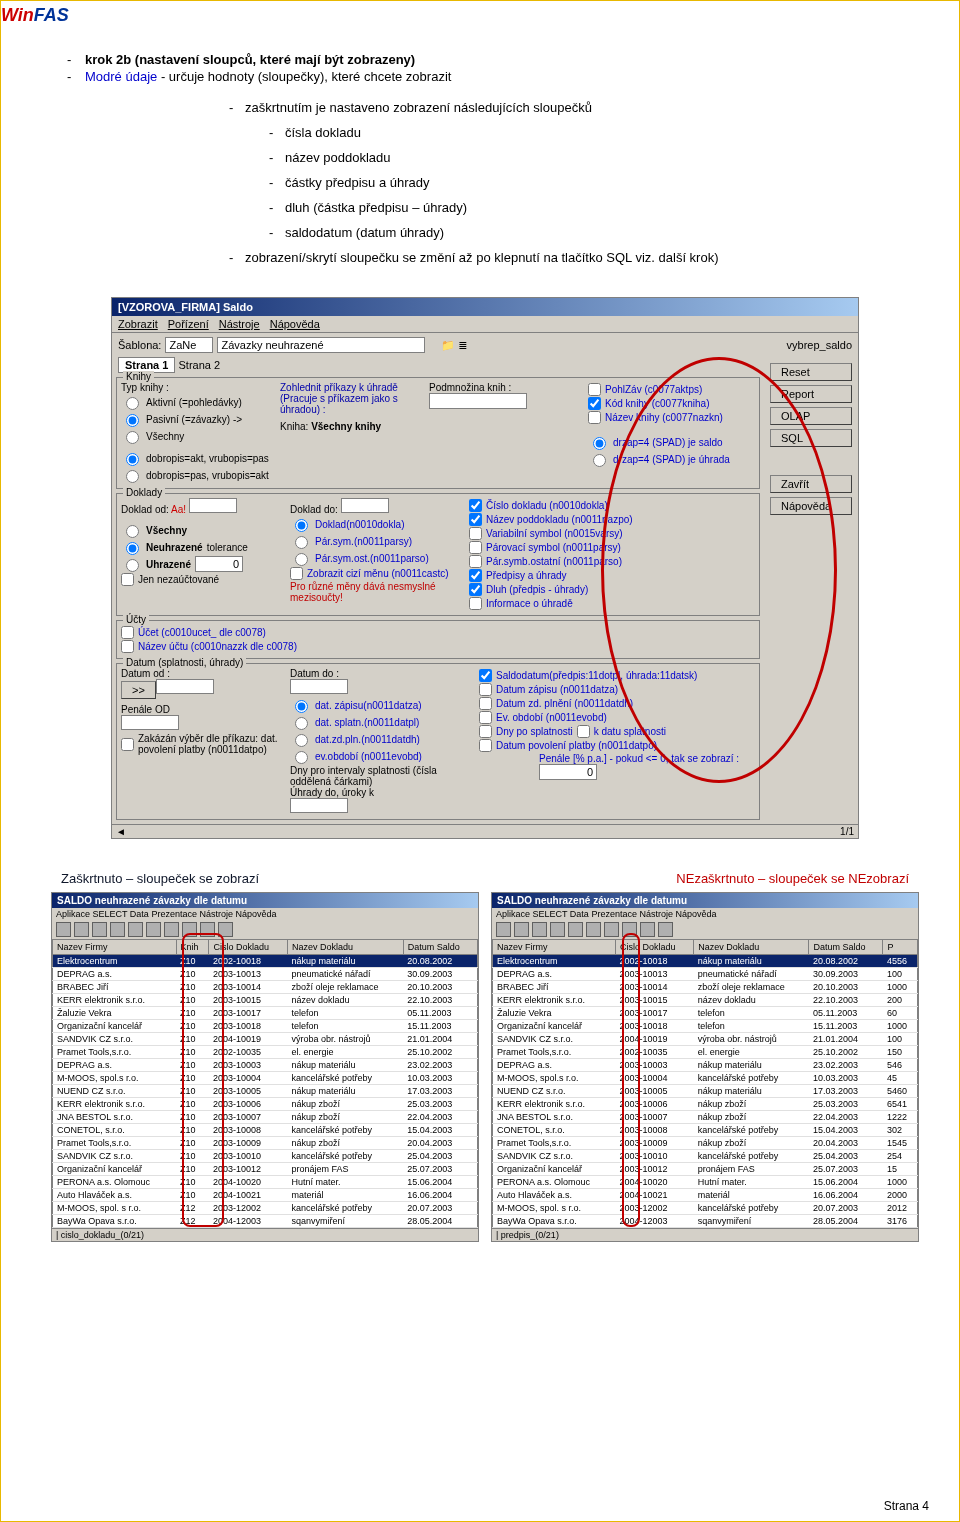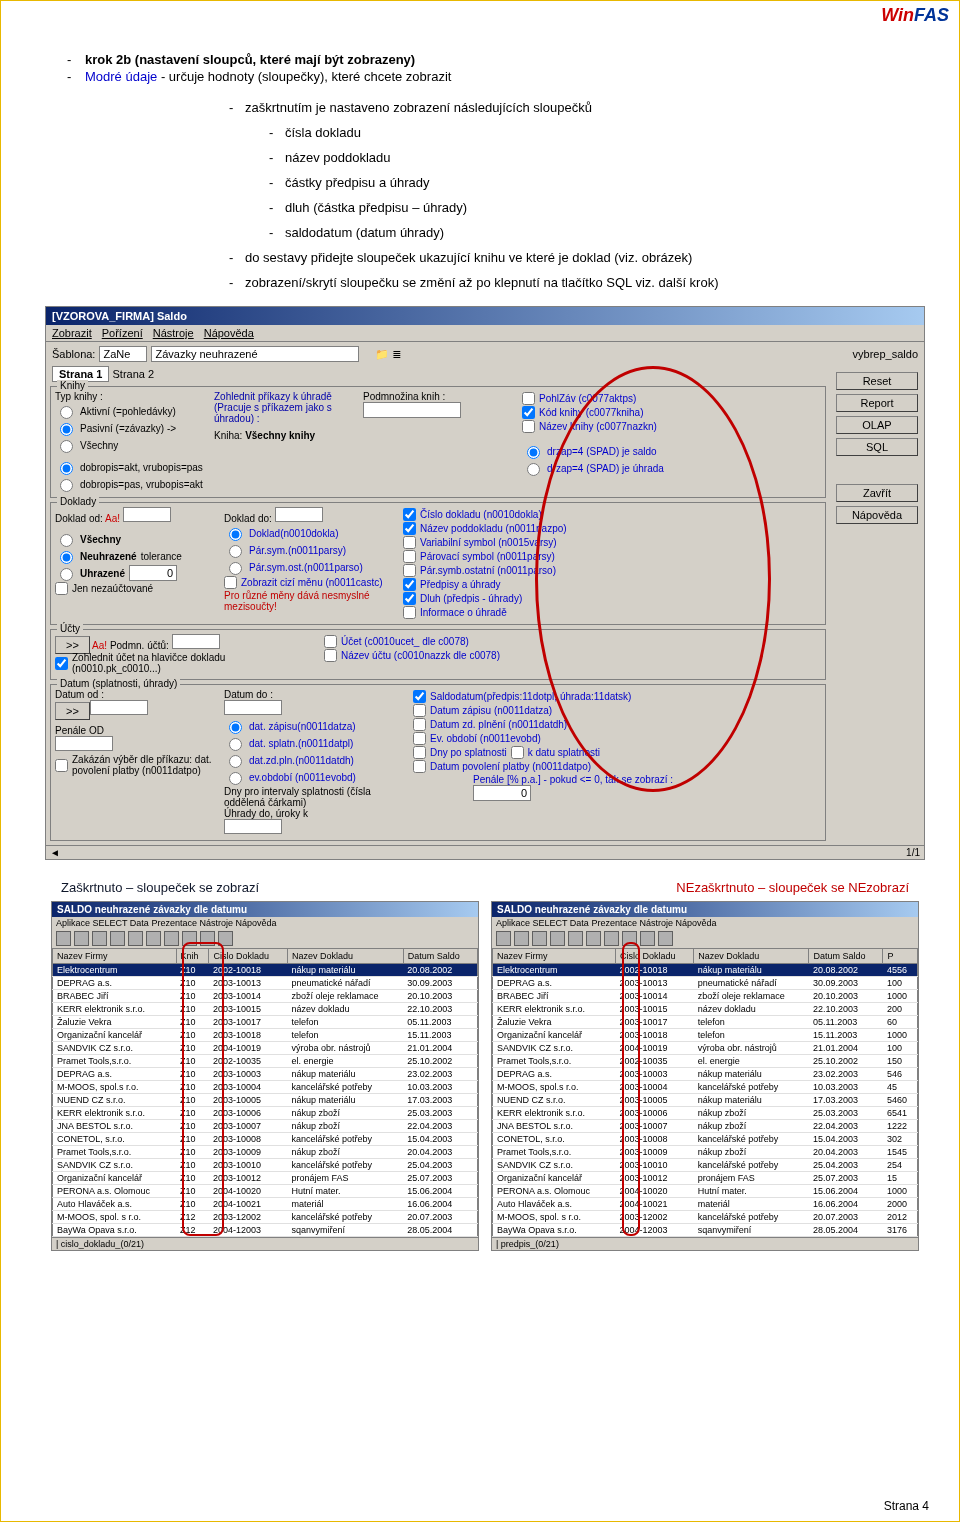--- a/index.html
+++ b/index.html
@@ -1,43 +1,43 @@
 <!DOCTYPE html>
 <html><head>
 <meta charset="utf-8">
 <style>
 body{margin:0;font-family:Arial,sans-serif;font-size:13px;color:#000;background:#fff}
 .page{width:960px;margin:0 auto;border:1px solid #e8b800;box-sizing:border-box;padding:0 0 20px 0;min-height:1522px;position:relative}
-.hdr{display:flex;justify-content:flex-end;padding:4px 10px 0 0}
+.hdr{display:flex;padding:4px 10px 0 0}
 .logo{font-weight:bold;font-style:italic;font-size:18px}
 .logo .w{color:#c00}.logo .rest{color:#003399}
 .content{padding:10px 30px 0 40px}
 .b{font-weight:bold}
 .blue{color:#0000cc}
 ul.dash{list-style:none;padding:0;margin:16px}
 ul.dash>li{padding-left:28px;position:relative;margin:2px 0}
 ul.dash>li:before{content:"-";position:absolute;left:10px}
 ul.inner{list-style:none;padding:0;margin:0}
 ul.inner>li{padding-left:24px;position:relative;margin:10px 0}
 ul.inner>li:before{content:"-";position:absolute;left:8px}
-.shot{margin:16px auto;width:880px;position:relative}
+.shot{margin:32px auto;width:748px;position:relative}
 .wnd{border:1px solid #808080;background:#d4d0c8;font-size:11px}
 .titlebar{background:linear-gradient(to right,#0a246a,#a6caf0);color:#fff;padding:3px 6px;font-weight:bold;font-size:11px}
 .menubar{background:#d4d0c8;padding:2px 6px;font-size:11px;border-bottom:1px solid #808080}
 .menubar span{margin-right:10px;text-decoration:underline}
 .toolbar{background:#d4d0c8;padding:4px 6px;display:flex;align-items:center;gap:4px;font-size:11px}
 .inp{background:#fff;border:1px solid #808080;padding:1px 3px;display:inline-block;font-size:11px}
 .fieldset{border:1px solid #808080;margin:4px;padding:4px;position:relative}
 .fieldset .leg{position:absolute;top:-7px;left:6px;background:#d4d0c8;padding:0 3px;font-size:10px}
 .col3{display:flex;gap:9px;align-items:flex-start}
 .cbx{display:flex;align-items:center;gap:4px;font-size:10px;margin:1px 0}
 .cbx input{margin:0}
 .radio{display:flex;align-items:center;gap:4px;font-size:10px;margin:1px 0}
 .sidebtns{display:flex;flex-direction:column;gap:4px;padding:6px}
-.btn{background:#d4d0c8;border:1px solid #808080;border-right-color:#404040;border-bottom-color:#404040;padding:2px 10px;font-size:11px;text-align:center;min-width:60px}
+.btn{background:#d4d0c8;border:1px solid #808080;border-right-color:#404040;border-bottom-color:#404040;padding:2px 10px;font-size:11px;text-align:left;min-width:60px}
 .redtxt{color:#c00000;font-size:10px}
 .scroll{background:#d4d0c8;border-top:1px solid #808080;display:flex;justify-content:space-between;padding:1px 4px;font-size:10px}
 .oval{position:absolute;border:3px solid #c00000;border-radius:50%}
 .captions{display:flex;justify-content:space-between;margin:20px 20px 6px 20px;font-size:13px}
 .cap-left{color:#0f172a}.cap-right{color:#c00000}
 .two{display:flex;gap:12px;margin:0 10px}
 .tbl{border:1px solid #808080;background:#fff;font-size:9px;width:100%;border-collapse:collapse}
 .tbl th{background:#d4d0c8;border:1px solid #808080;padding:2px 4px;text-align:left;font-weight:normal}
 .tbl td{border-bottom:1px solid #e0e0e0;padding:1px 4px;white-space:nowrap}
 .tbl tr.sel td{background:#0a246a;color:#fff}
@@ -68,21 +68,20 @@
 <div style="padding-left:40px">
 <ul class="inner">
 <li>čísla dokladu</li>
 <li>název poddokladu</li>
 <li>částky předpisu a úhrady</li>
 <li>dluh (částka předpisu – úhrady)</li>
 <li>saldodatum (datum úhrady)</li>
 </ul>
 </div>
 <ul class="inner">
-<li>do sestavy přidejte sloupeček ukazující knihu ve které je doklad (viz. obrázek)</li>
 <li>zobrazení/skrytí sloupečku se změní až po klepnutí na tlačítko SQL viz. další krok)</li>
 </ul>
 </div>
 
 <div class="shot">
 <div class="wnd">
 <div class="titlebar">[VZOROVA_FIRMA] Saldo</div>
 <div class="menubar">
 <span>Zobrazit</span><span>Pořízení</span><span>Nástroje</span><span>Nápověda</span>
 </div>
@@ -237,28 +236,20 @@
                       <input type="checkbox" style="">
                       <span style="color:#0000cc">Informace o úhradě</span>
                     </div>
 </div>
 </div>
 </div>
 
 <div class="fieldset">
                 <div class="leg">Účty</div>
 <div class="col3">
-<div style="width:260px;font-size:10px">
-<span class="btn" style="min-width:30px">&gt;&gt;</span>
-<span style="color:#c00">Aa!</span> <span>Podmn. účtů:</span> <span class="inp" style="width:40px;height:11px"></span>
-<div class="cbx">
-                      <input type="checkbox" checked="" style="">
-                      <span>Zohlednit účet na hlavičce dokladu (n0010.pk_c0010...)</span>
-                    </div>
-</div>
 <div style="flex:1">
 <div class="cbx">
                       <input type="checkbox" style="">
                       <span style="color:#0000cc">Účet (c0010ucet_ dle c0078)</span>
                     </div>
 <div class="cbx">
                       <input type="checkbox" style="">
                       <span style="color:#0000cc">Název účtu (c0010nazzk dle c0078)</span>
                     </div>
 </div>

